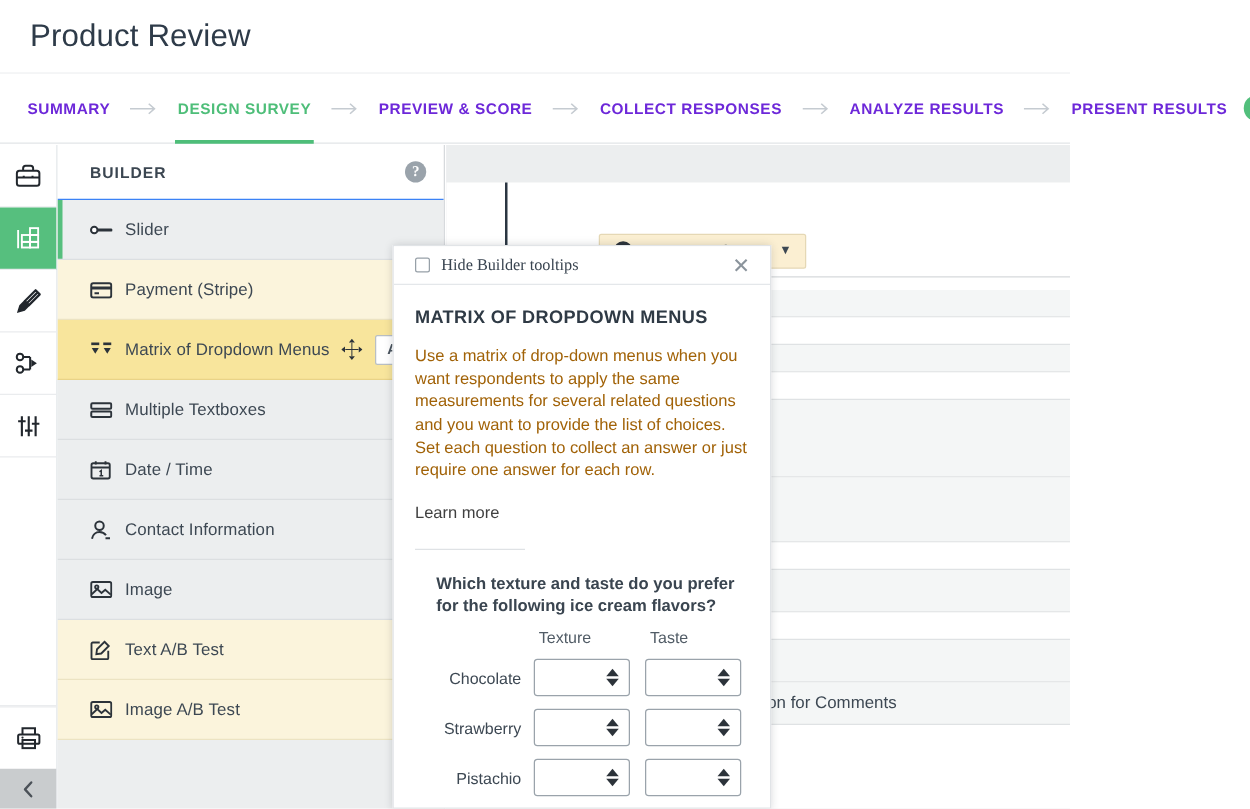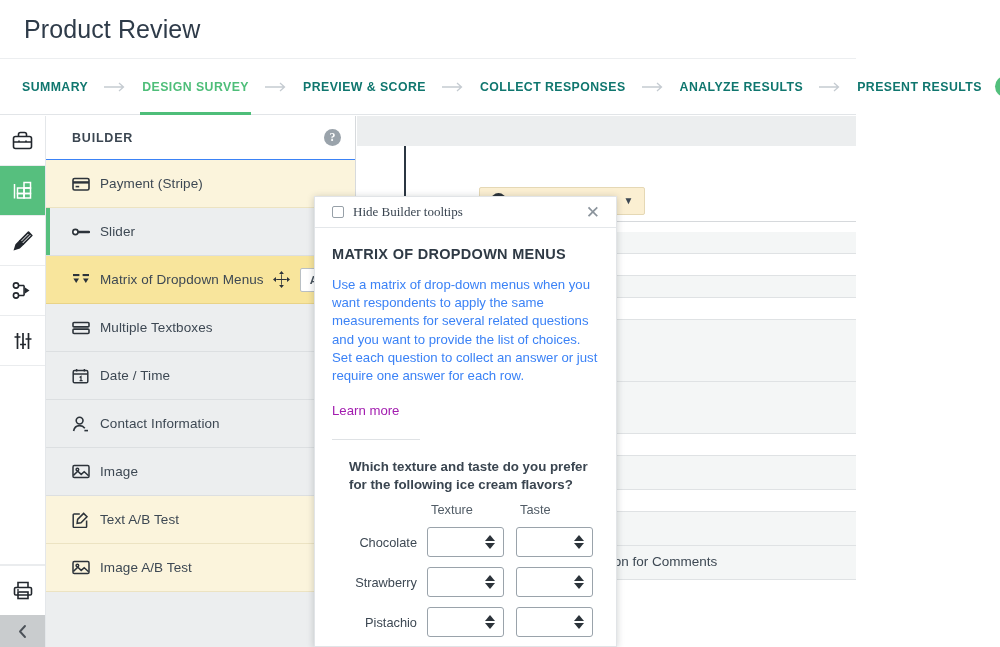--- a/index.html
+++ b/index.html
@@ -24,21 +24,21 @@
 
   
   .nav-bar {
     height: 56px; display: flex; align-items: center;
     padding-left: 20px; background: #fff;
     border-bottom: 1px solid #e2e5e8;
     position: relative;
   }
   .nav-item {
     font-size: 12.3px; font-weight: 700; letter-spacing: 0.45px;
-    color: #0f766e; text-transform: uppercase;
+    color: #6d28d9; text-transform: uppercase;
     padding: 0 2px; position: relative; height: 56px;
     display: flex; align-items: center; cursor: pointer;
     white-space: nowrap;
   }
   .nav-item.active { color: #4ebe79; }
   .nav-item.active::after {
     content: ""; position: absolute; left: 0; right: 0; bottom: 0;
     height: 3px; background: #4ebe79;
   }
   .nav-arrow {
@@ -187,25 +187,25 @@
   .tt-close {
     color: #8b949c; font-size: 17px; line-height: 1; cursor: pointer;
     padding: 2px 3px; font-weight: 300;
   }
   .tt-body { padding: 18px 17px 0; flex: 1 1 auto; overflow: hidden; }
   .tt-title {
     font-size: 14.5px; font-weight: 700; color: #2f3a45;
     letter-spacing: 0.3px; margin-bottom: 14px;
   }
   .tt-desc {
-    font-size: 13.2px; line-height: 18.2px; color: #3b82f6;
+    font-size: 13.2px; line-height: 18.2px; color: #a16207;
     margin-bottom: 16px;
   }
   .tt-link {
-    font-size: 13.2px; color: #a21caf; cursor: pointer; text-decoration: none;
+    font-size: 13.2px; color: #404040; cursor: pointer; text-decoration: none;
   }
   .tt-divider {
     margin: 20px 0 0; height: 1px; background: #dfe2e5; width: 88px;
   }
 
   
   .preview {
     padding: 18px 0 0 17px;
   }
   .pv-question {
@@ -348,39 +348,39 @@
     </div>
   </div>
 
   <div class="builder-panel">
     <div class="builder-header">
       <div class="builder-header-title">BUILDER</div>
       <div class="help-circle">?</div>
     </div>
     <div class="builder-list">
 
+      <div class="builder-item accent">
+        <span class="bi-icon">
+          <svg width="18" height="12" viewBox="0 0 18 12" fill="none" stroke="#2c333a" stroke-width="1.6">
+            <path d="M6 6h11" stroke-linecap="round" stroke-width="2.4"></path>
+              <circle cx="3.4" cy="6" r="2.6" fill="#fff"></circle>
+          </svg>
+        </span>
+        <span class="bi-label">Slider</span>
+      </div>
+
       <div class="builder-item pale">
         <span class="bi-icon">
           <svg width="18" height="14" viewBox="0 0 18 14" fill="none" stroke="#2c333a" stroke-width="1.6">
             <rect x="1" y="1.5" width="16" height="11.5" rx="1.6"></rect>
               <path d="M1 5.4h16" stroke-width="2.4"></path>
               <path d="M3.6 9.6h3.6"></path>
           </svg>
         </span>
         <span class="bi-label">Payment (Stripe)</span>
-      </div>
-
-      <div class="builder-item accent">
-        <span class="bi-icon">
-          <svg width="18" height="12" viewBox="0 0 18 12" fill="none" stroke="#2c333a" stroke-width="1.6">
-            <path d="M6 6h11" stroke-linecap="round" stroke-width="2.4"></path>
-              <circle cx="3.4" cy="6" r="2.6" fill="#fff"></circle>
-          </svg>
-        </span>
-        <span class="bi-label">Slider</span>
       </div>
 
       <div class="builder-item strong">
         <span class="bi-icon">
           <svg width="19" height="14" viewBox="0 0 19 14" fill="#2c333a">
             <rect x="1" y="1" width="6.4" height="2.1"></rect>
               <rect x="10.6" y="1" width="6.4" height="2.1"></rect>
             <path d="M1.4 5.4h5.6L4.2 10z"></path>
               <path d="M11 5.4h5.6L13.8 10z"></path>
           </svg>

